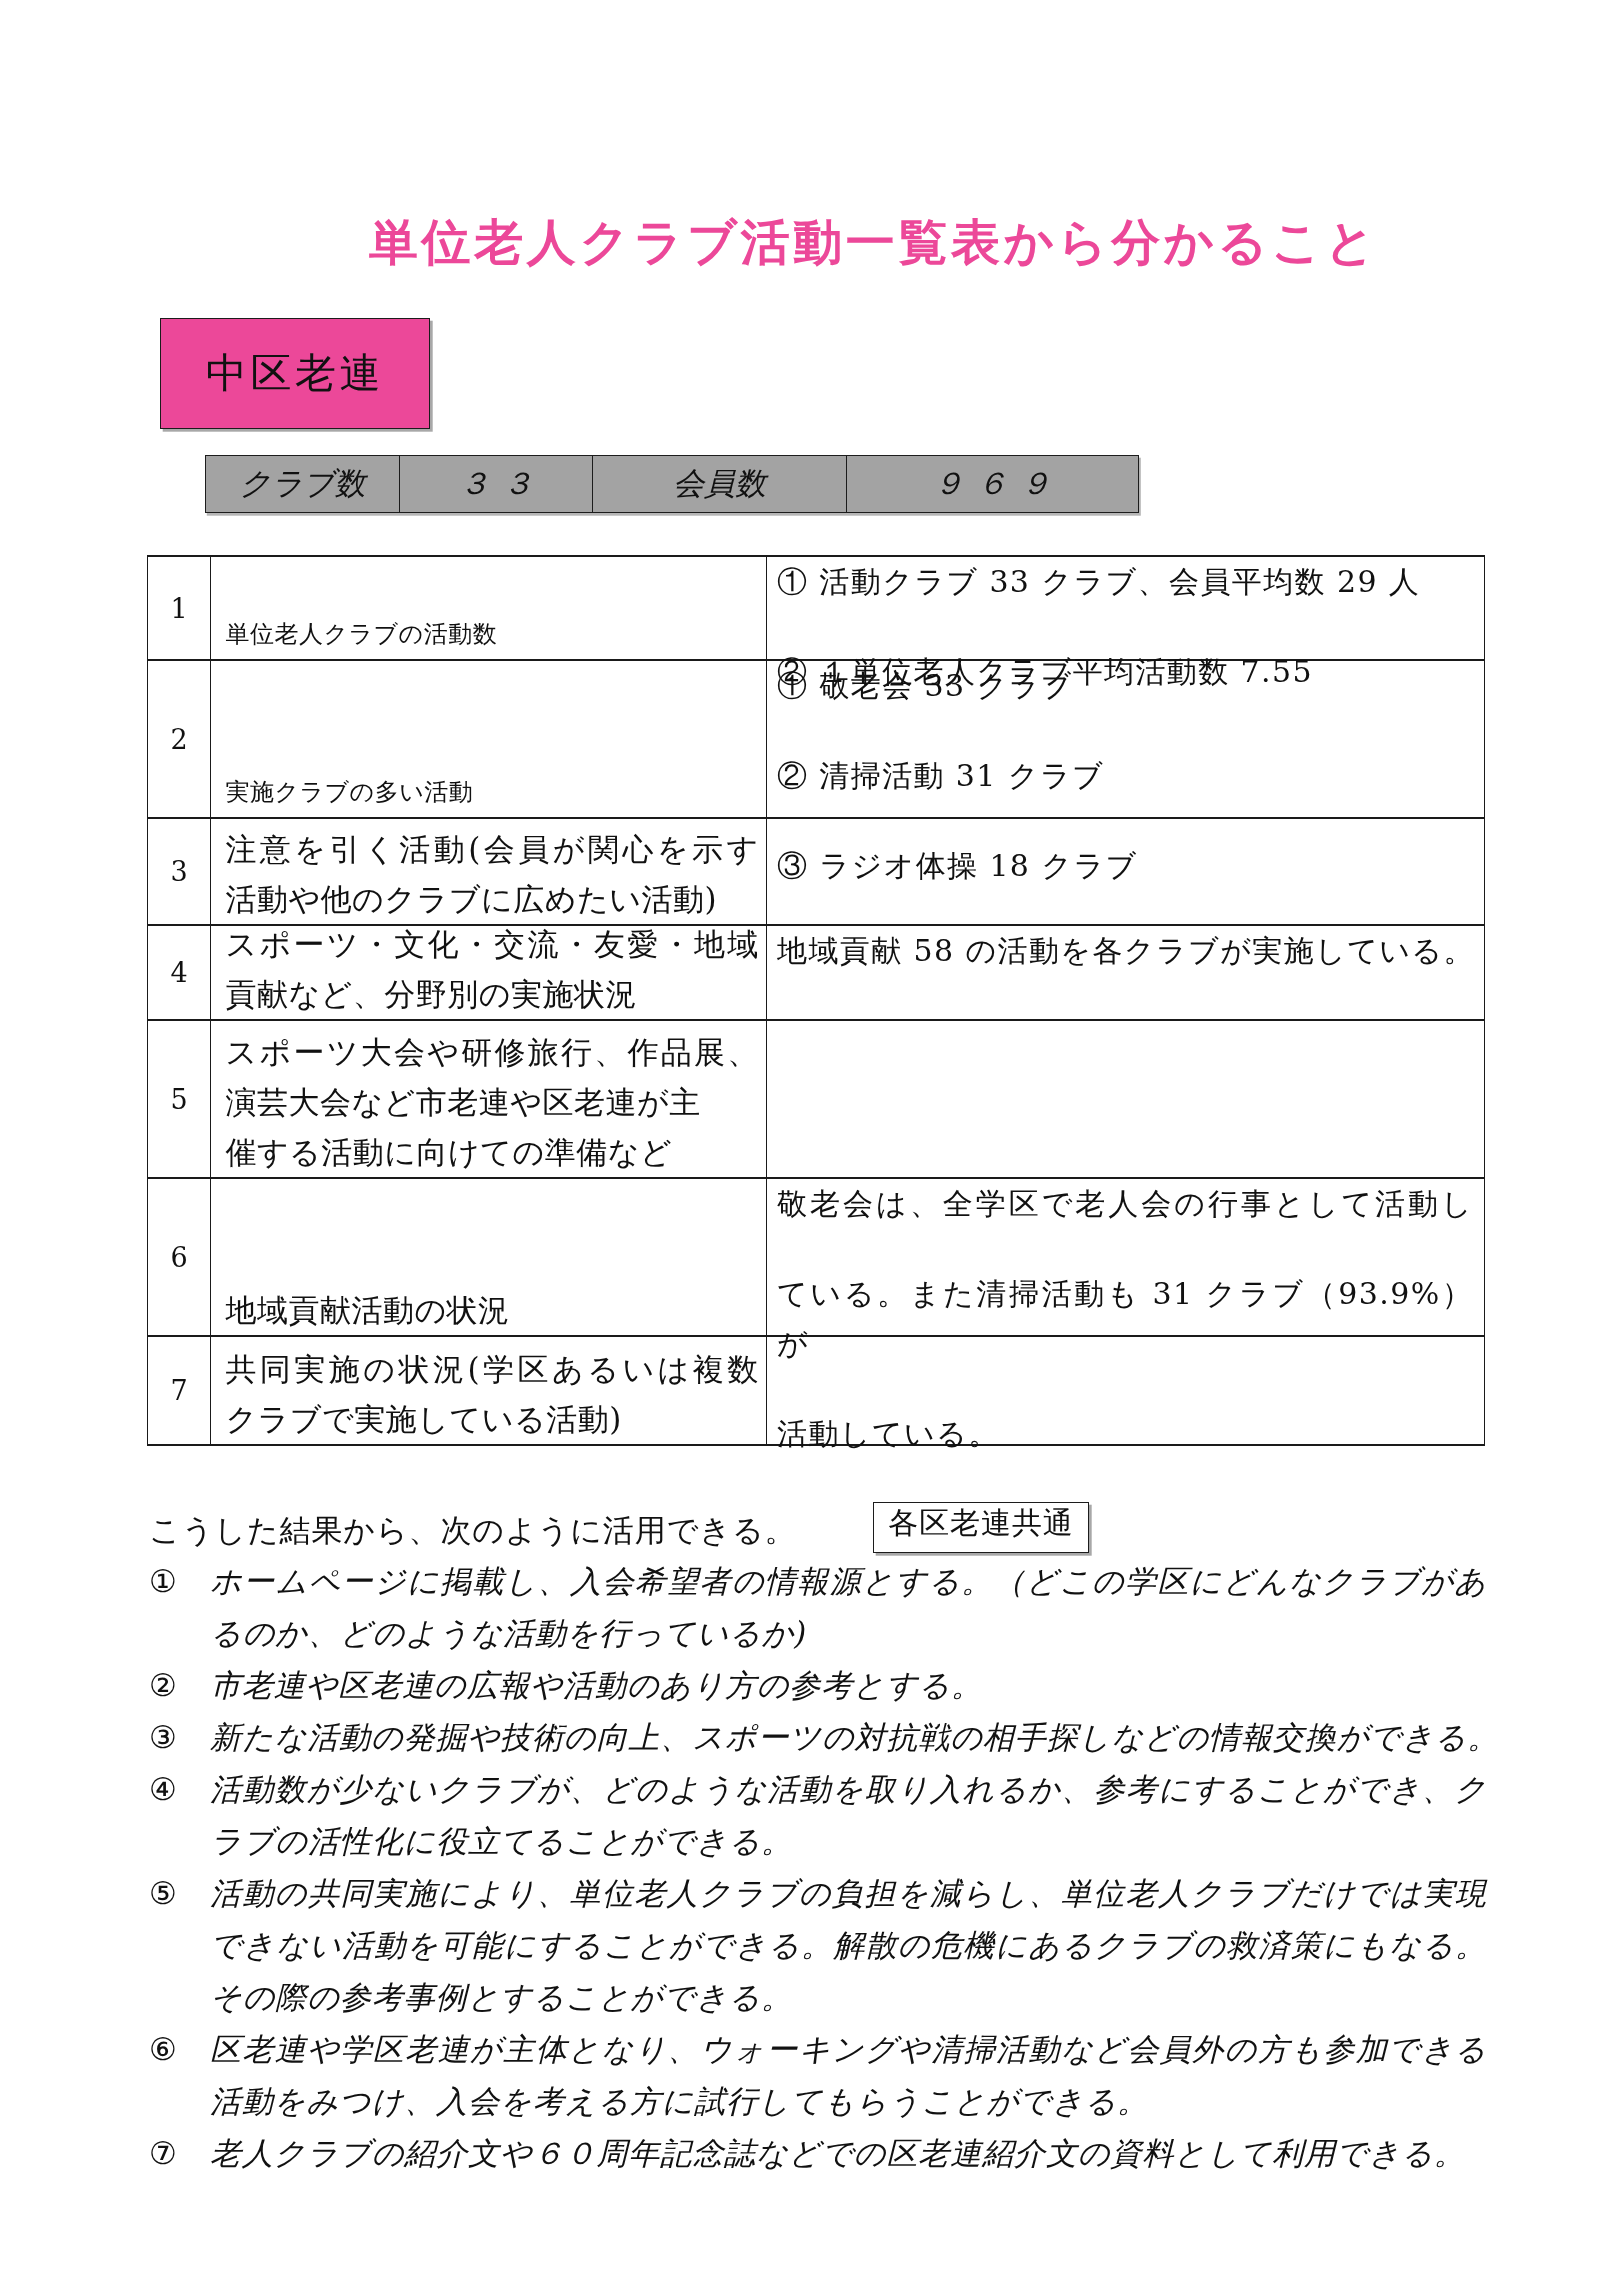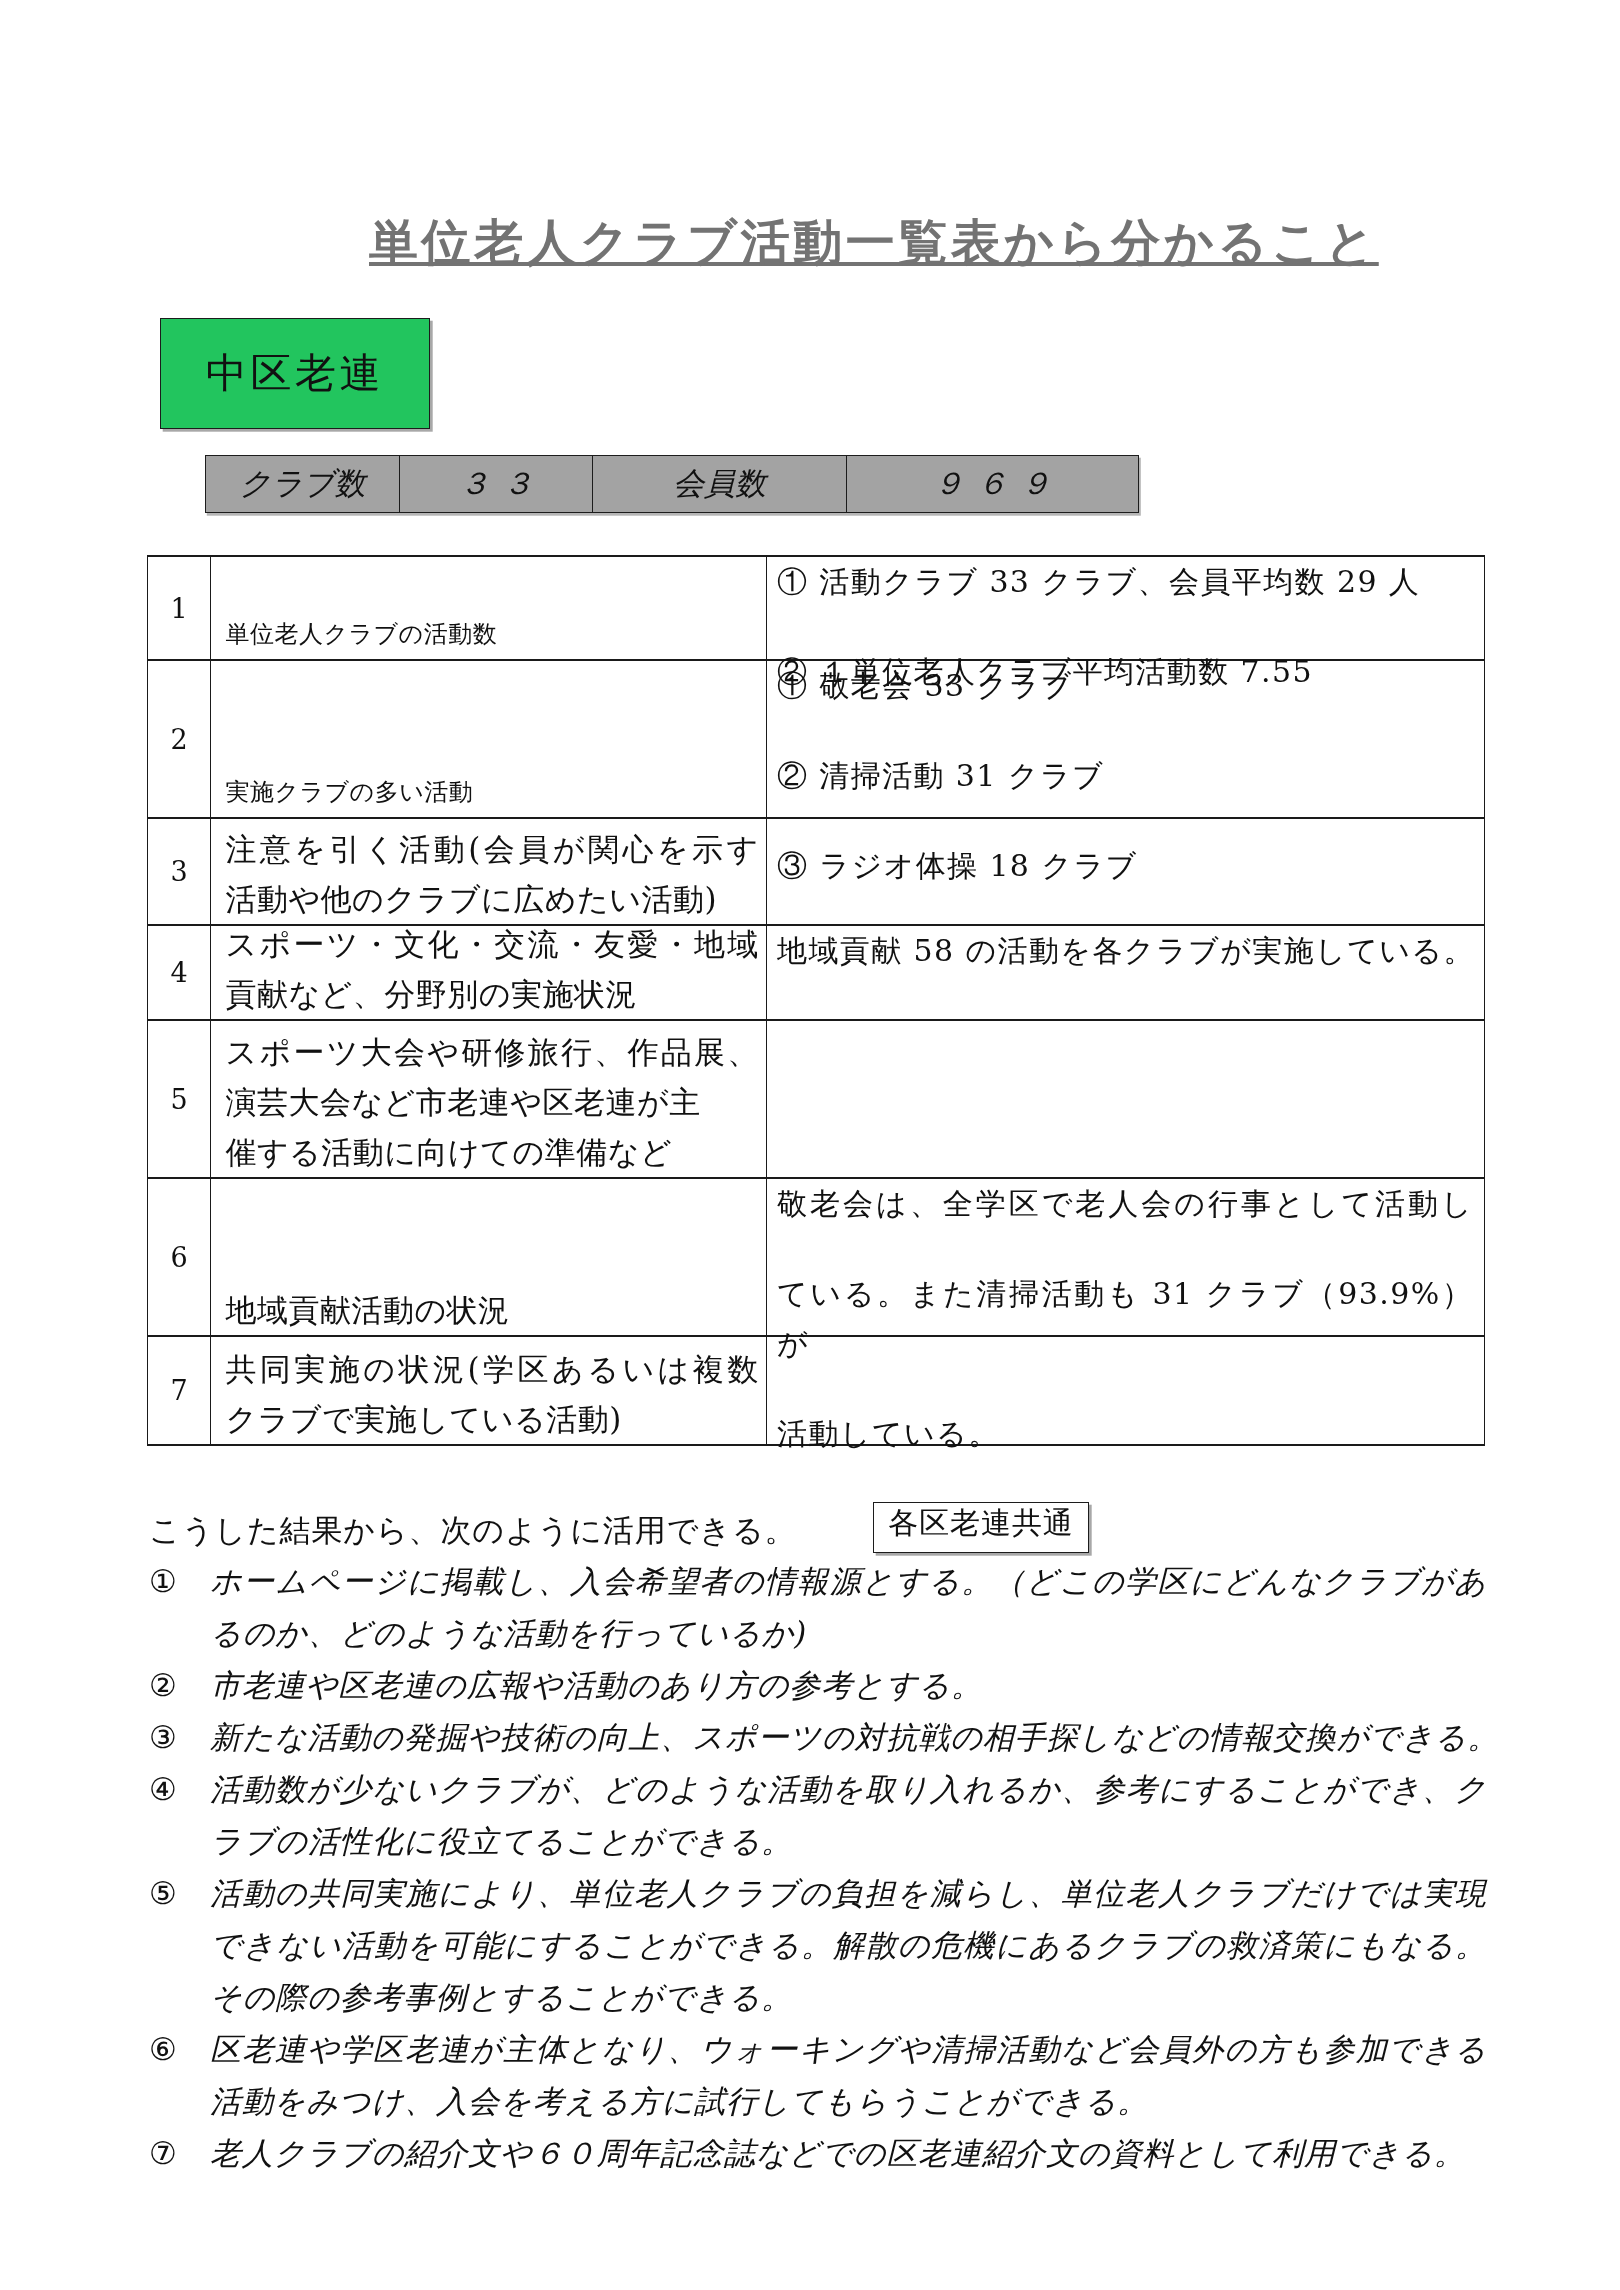--- a/index.html
+++ b/index.html
@@ -12,33 +12,32 @@
     overflow:hidden;
   }
   .abs { position:absolute; }
 
   
   .title {
     left:369px; top:214px;
     font-family:"DejaVu Sans","Liberation Sans",sans-serif;
     font-weight:bold;
     font-size:49px; letter-spacing:3.6px; line-height:58px;
-    color:#737373;
+    color:#ec4899;
     white-space:nowrap;
-    text-decoration:underline;
   }
 
   
   .region-box {
     left:160px; top:318px; width:270px; height:111px;
     border:1.8px solid #1c1c1c;
     box-shadow:2.7px 2.7px 0 #a8a8a8;
     display:flex; align-items:center; justify-content:center;
     font-size:41px; letter-spacing:3.6px;
-    background:#22c55e;
+    background:#ec4899;
   }
 
   
   .stats {
     left:205px; top:455px; width:934px; height:58px;
     display:flex;
     border:1.8px solid #1c1c1c;
     box-shadow:1.8px 2.7px 0 #b5b5b5;
     font-family:"DejaVu Sans","Liberation Sans",sans-serif;
     font-size:31px;

